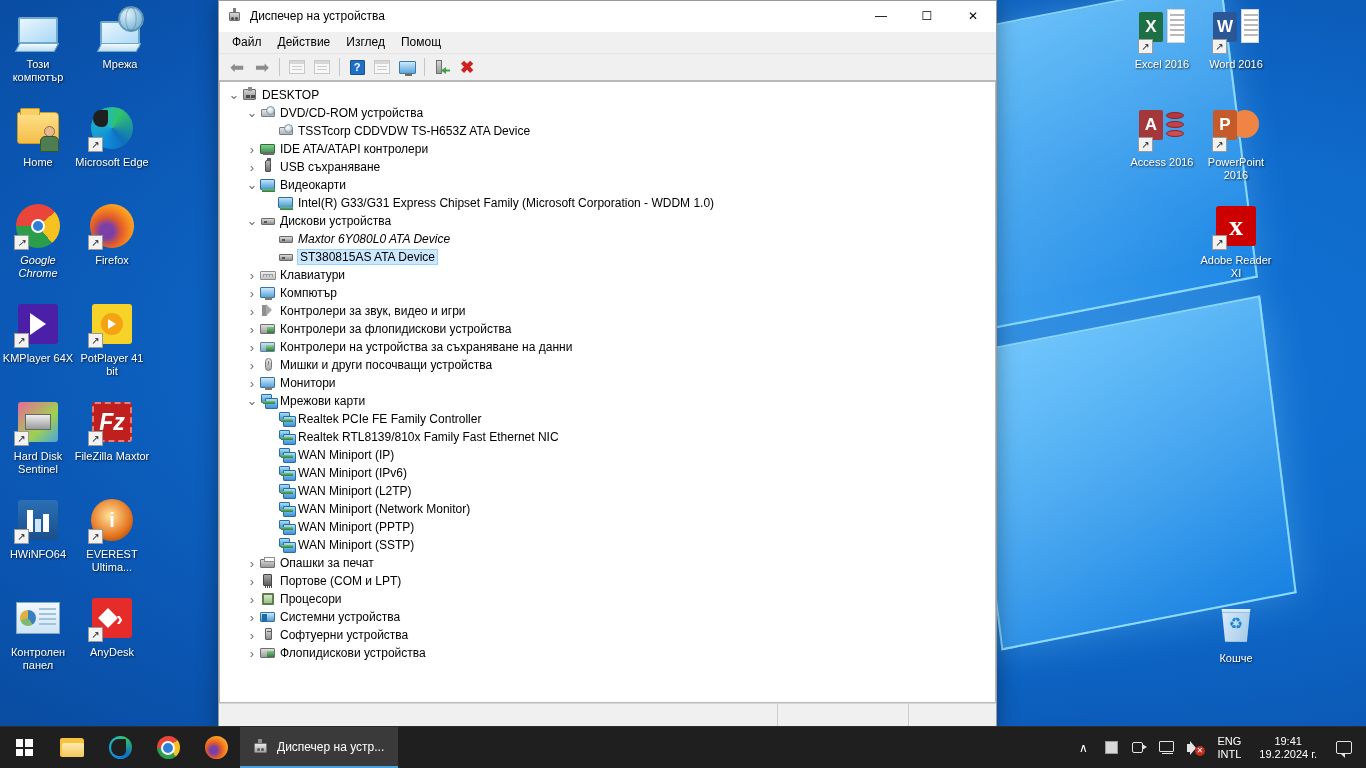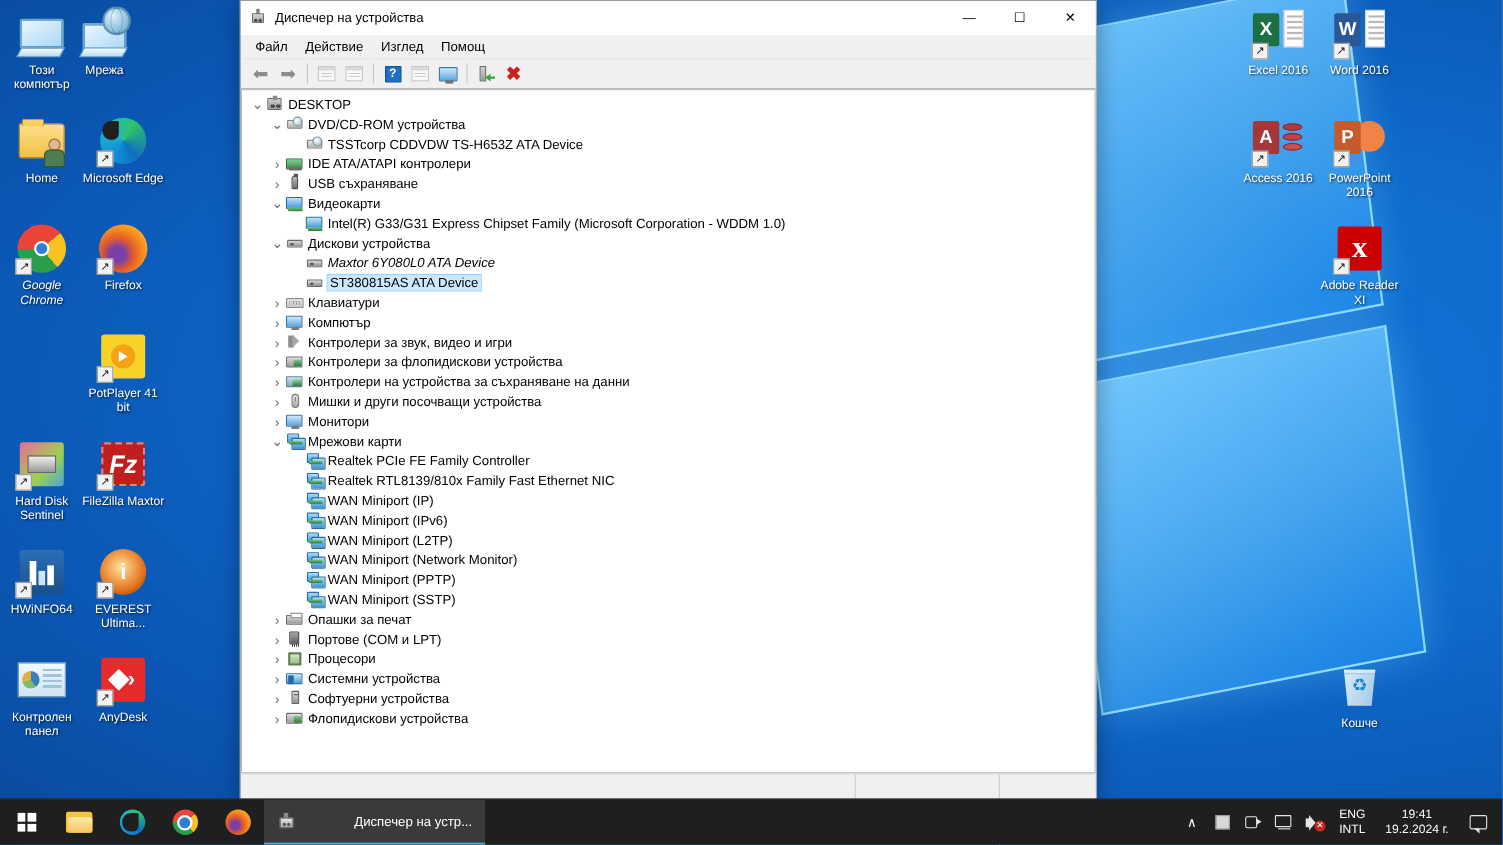--- a/index.html
+++ b/index.html
@@ -410,21 +410,21 @@
   .tb-active .dmico { width: 18px; height: 16px; position: relative; }
   .tb-active .dmico .b {
     position: absolute; left: 2px; top: 4px; width: 13px; height: 10px;
     background: linear-gradient(#e9e9e9,#a4a4a4); border: 1px solid #767676; border-radius: 1px;
   }
   .tb-active .dmico .b::before { content:""; position:absolute; left:2px; top:4px; width:3px; height:3px;
                                  background:#555; border-radius:50%;}
   .tb-active .dmico .b::after { content:""; position:absolute; right:2px; top:4px; width:3px; height:3px;
                                 background:#555; border-radius:50%;}
   .tb-active .dmico .t { position:absolute; left:6px; top:0; width:4px; height:5px; background:#8c8c8c; }
-  .tb-active span { color: #fff; font-size: 12px; white-space: nowrap; margin-left: 45px; }
+  .tb-active span { color: #fff; font-size: 12px; white-space: nowrap; }
 
   .tray {
     margin-left: auto; display: flex; align-items: center; padding-right: 6px; gap: 2px;
   }
   .tray-btn {
     width: 26px; height: 42px; display: flex; align-items: center; justify-content: center;
     color: #fff; font-size: 12px;
   }
   .tray-sq { width: 13px; height: 13px; background: #d8d8d8; border: 1px solid #9a9a9a; }
   .tray-cam { width: 15px; height: 13px; position: relative; }
@@ -490,21 +490,21 @@
   <div class="glow"></div>
 
   <div class="icon-cell" style="left:0px; top:6px;">
     <div class="icon-art">
       <div class="monitor"></div>
         <div class="kbd"></div>
     </div>
     <div class="icon-label">Този компютър</div>
   </div>
 
-  <div class="icon-cell" style="left:57px; top:6px;justify-content:center;">
+  <div class="icon-cell" style="left:82px; top:6px;justify-content:center;">
     <div class="icon-art">
       <div class="monitor" style="margin-top:8px;"></div>
         <div class="kbd"></div>
         <div class="globe"></div>
     </div>
     <div class="icon-label">Мрежа</div>
   </div>
 
   <div class="icon-cell" style="left:0px; top:104px;">
     <div class="icon-art">
@@ -534,20 +534,29 @@
   </div>
 
   <div class="icon-cell" style="left:74px; top:202px;">
     <div class="icon-art">
       <div class="ff-ico" style="width:44px;height:44px;"></div>
       <div class="shortcut-arrow"></div>
     </div>
     <div class="icon-label">Firefox</div>
   </div>
 
+  <div class="icon-cell" style="left:0px; top:300px;">
+    <div class="icon-art">
+      <div class="tile" style="background:#4b1fa8;">
+        <div style="width:0;height:0;border-left:16px solid #fff;border-top:11px solid transparent;border-bottom:11px solid transparent;"></div>
+      </div>
+      <div class="shortcut-arrow"></div>
+    </div>
+    <div class="icon-label">KMPlayer 64X</div>
+  </div>
 
   <div class="icon-cell" style="left:74px; top:300px;">
     <div class="icon-art">
       <div class="tile" style="background:#f7d32a;">
         <div style="width:22px;height:22px;border-radius:50%;background:#f5a312;display:flex;align-items:center;justify-content:center;">
           <div style="width:0;height:0;border-left:8px solid #fff;border-top:5px solid transparent;border-bottom:5px solid transparent;"></div>
         </div>
       </div>
       <div class="shortcut-arrow"></div>
     </div>

